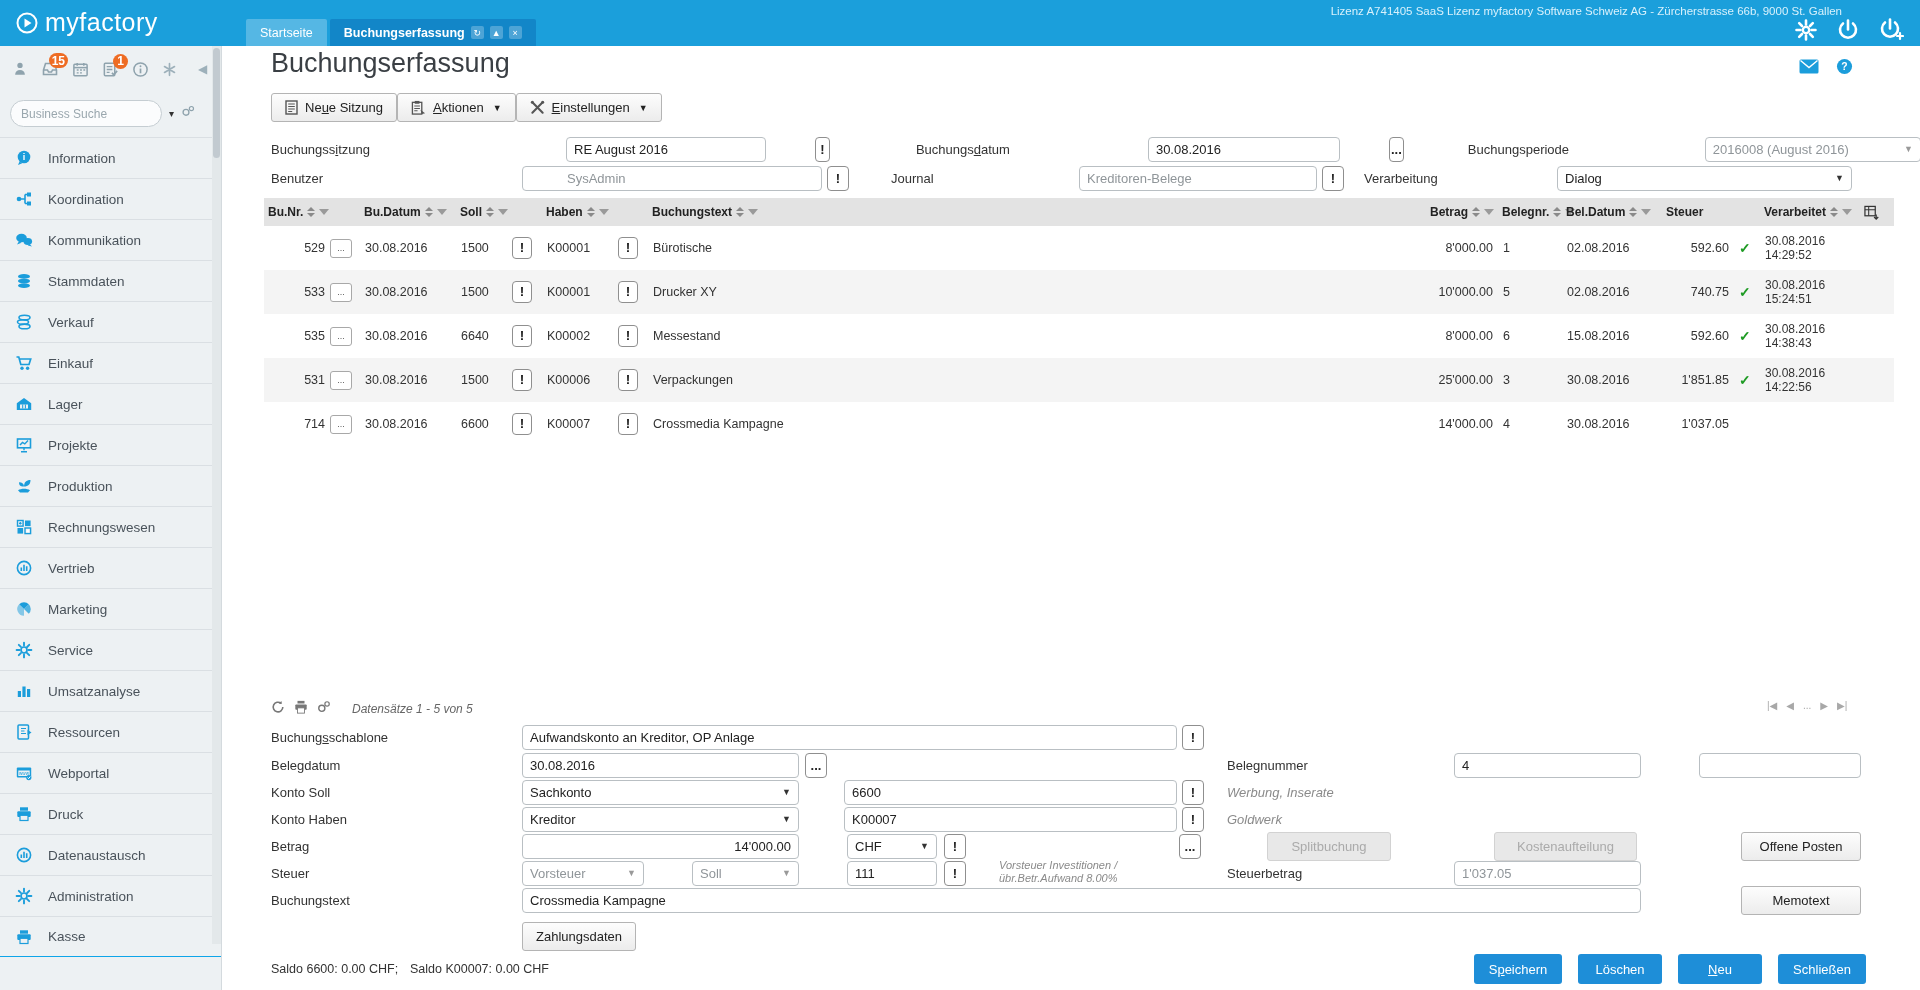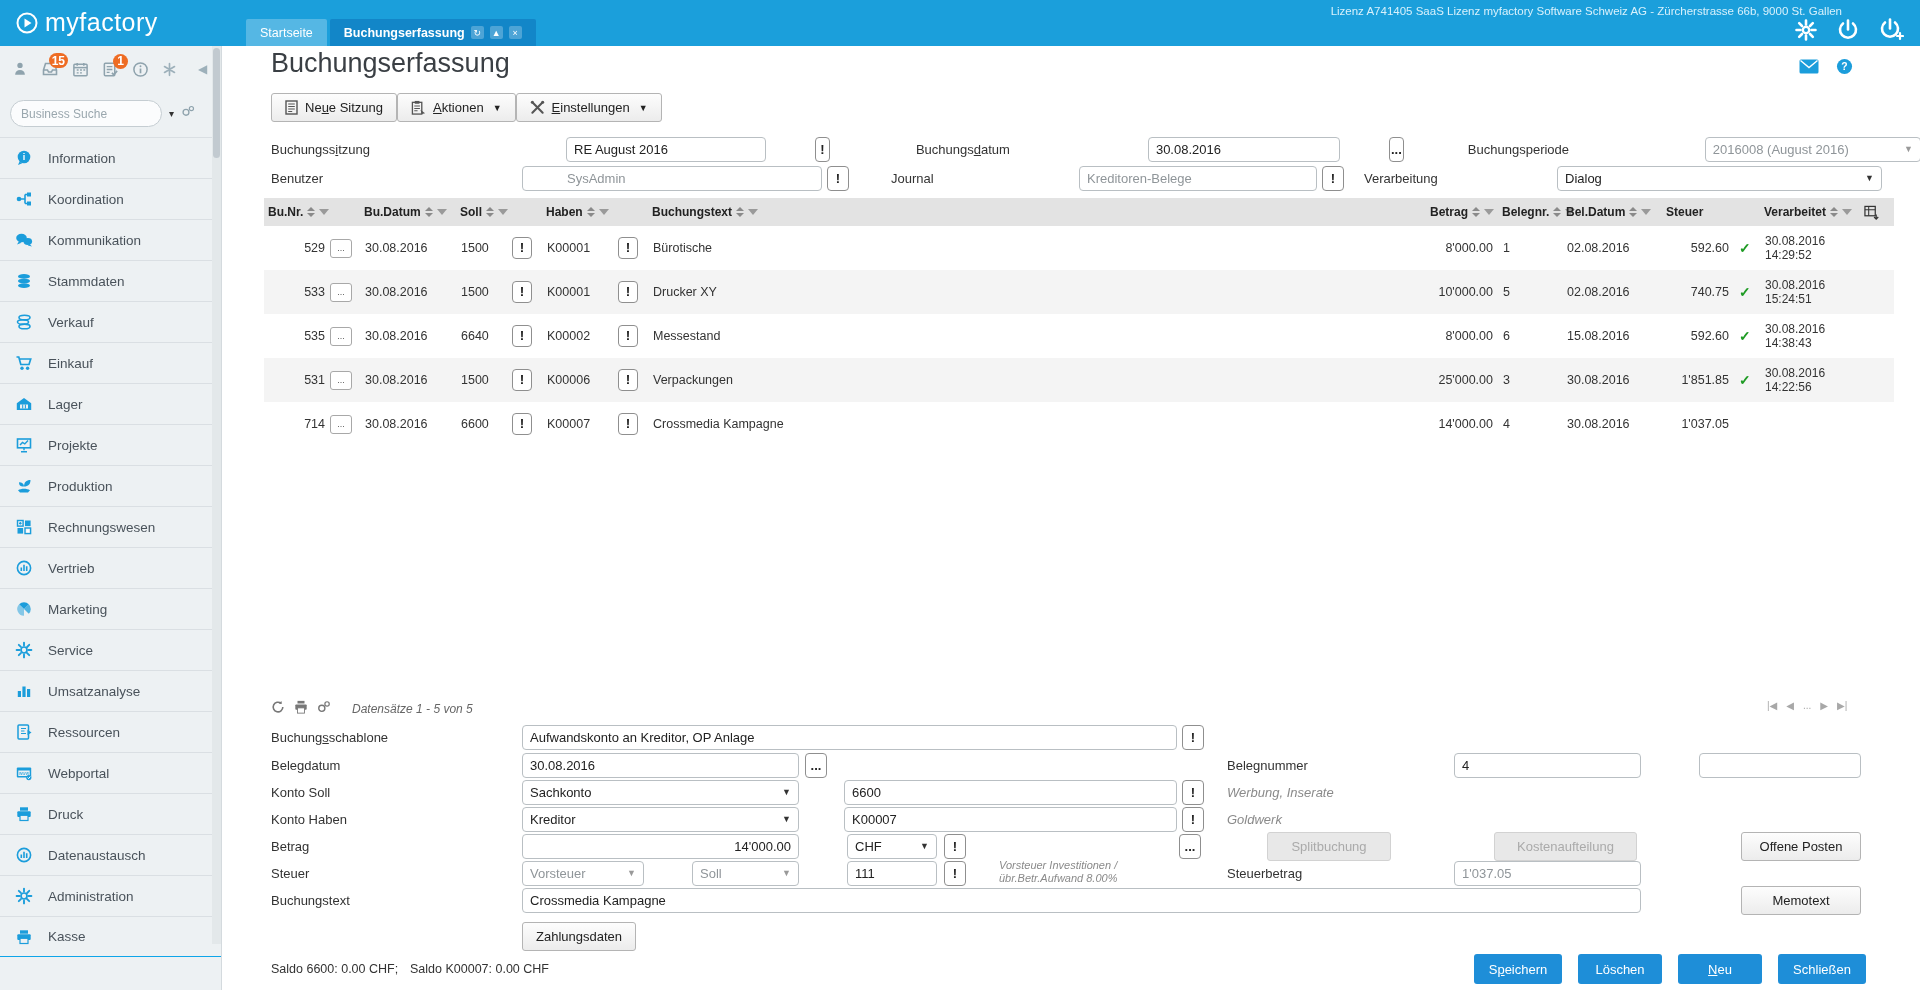--- a/index.html
+++ b/index.html
@@ -422,21 +422,21 @@
         </div>
     </div>
     <div class="frow" style="left:49px; top:119px; width:1650px;">
       <span class="flabel">Benutzer</span>
       <input class="fld muted" style="width: 300px; padding-left: 44px;" value="SysAdmin">
       <button class="xbtn" style="margin-left:5px">!</button>
       <span class="flabel" style="width:188px; margin-left:42px">Journal</span>
       <input class="fld muted" style="width: 238px;" value="Kreditoren-Belege">
       <button class="xbtn" style="margin-left:5px">!</button>
       <span class="flabel" style="width:193px; margin-left:20px">Verarbeitung</span>
-      <div class="sel" style="width:325px">
+      <div class="sel" style="width:295px">
           <span class="sv">Dialog</span>
           <span class="ca">▼</span>
         </div>
     </div>
 
     <div class="grid">
       <div class="g-head" id="ghead">
           <div class="hc">
             <span>Bu.Nr.</span>
             <span class="sort">

